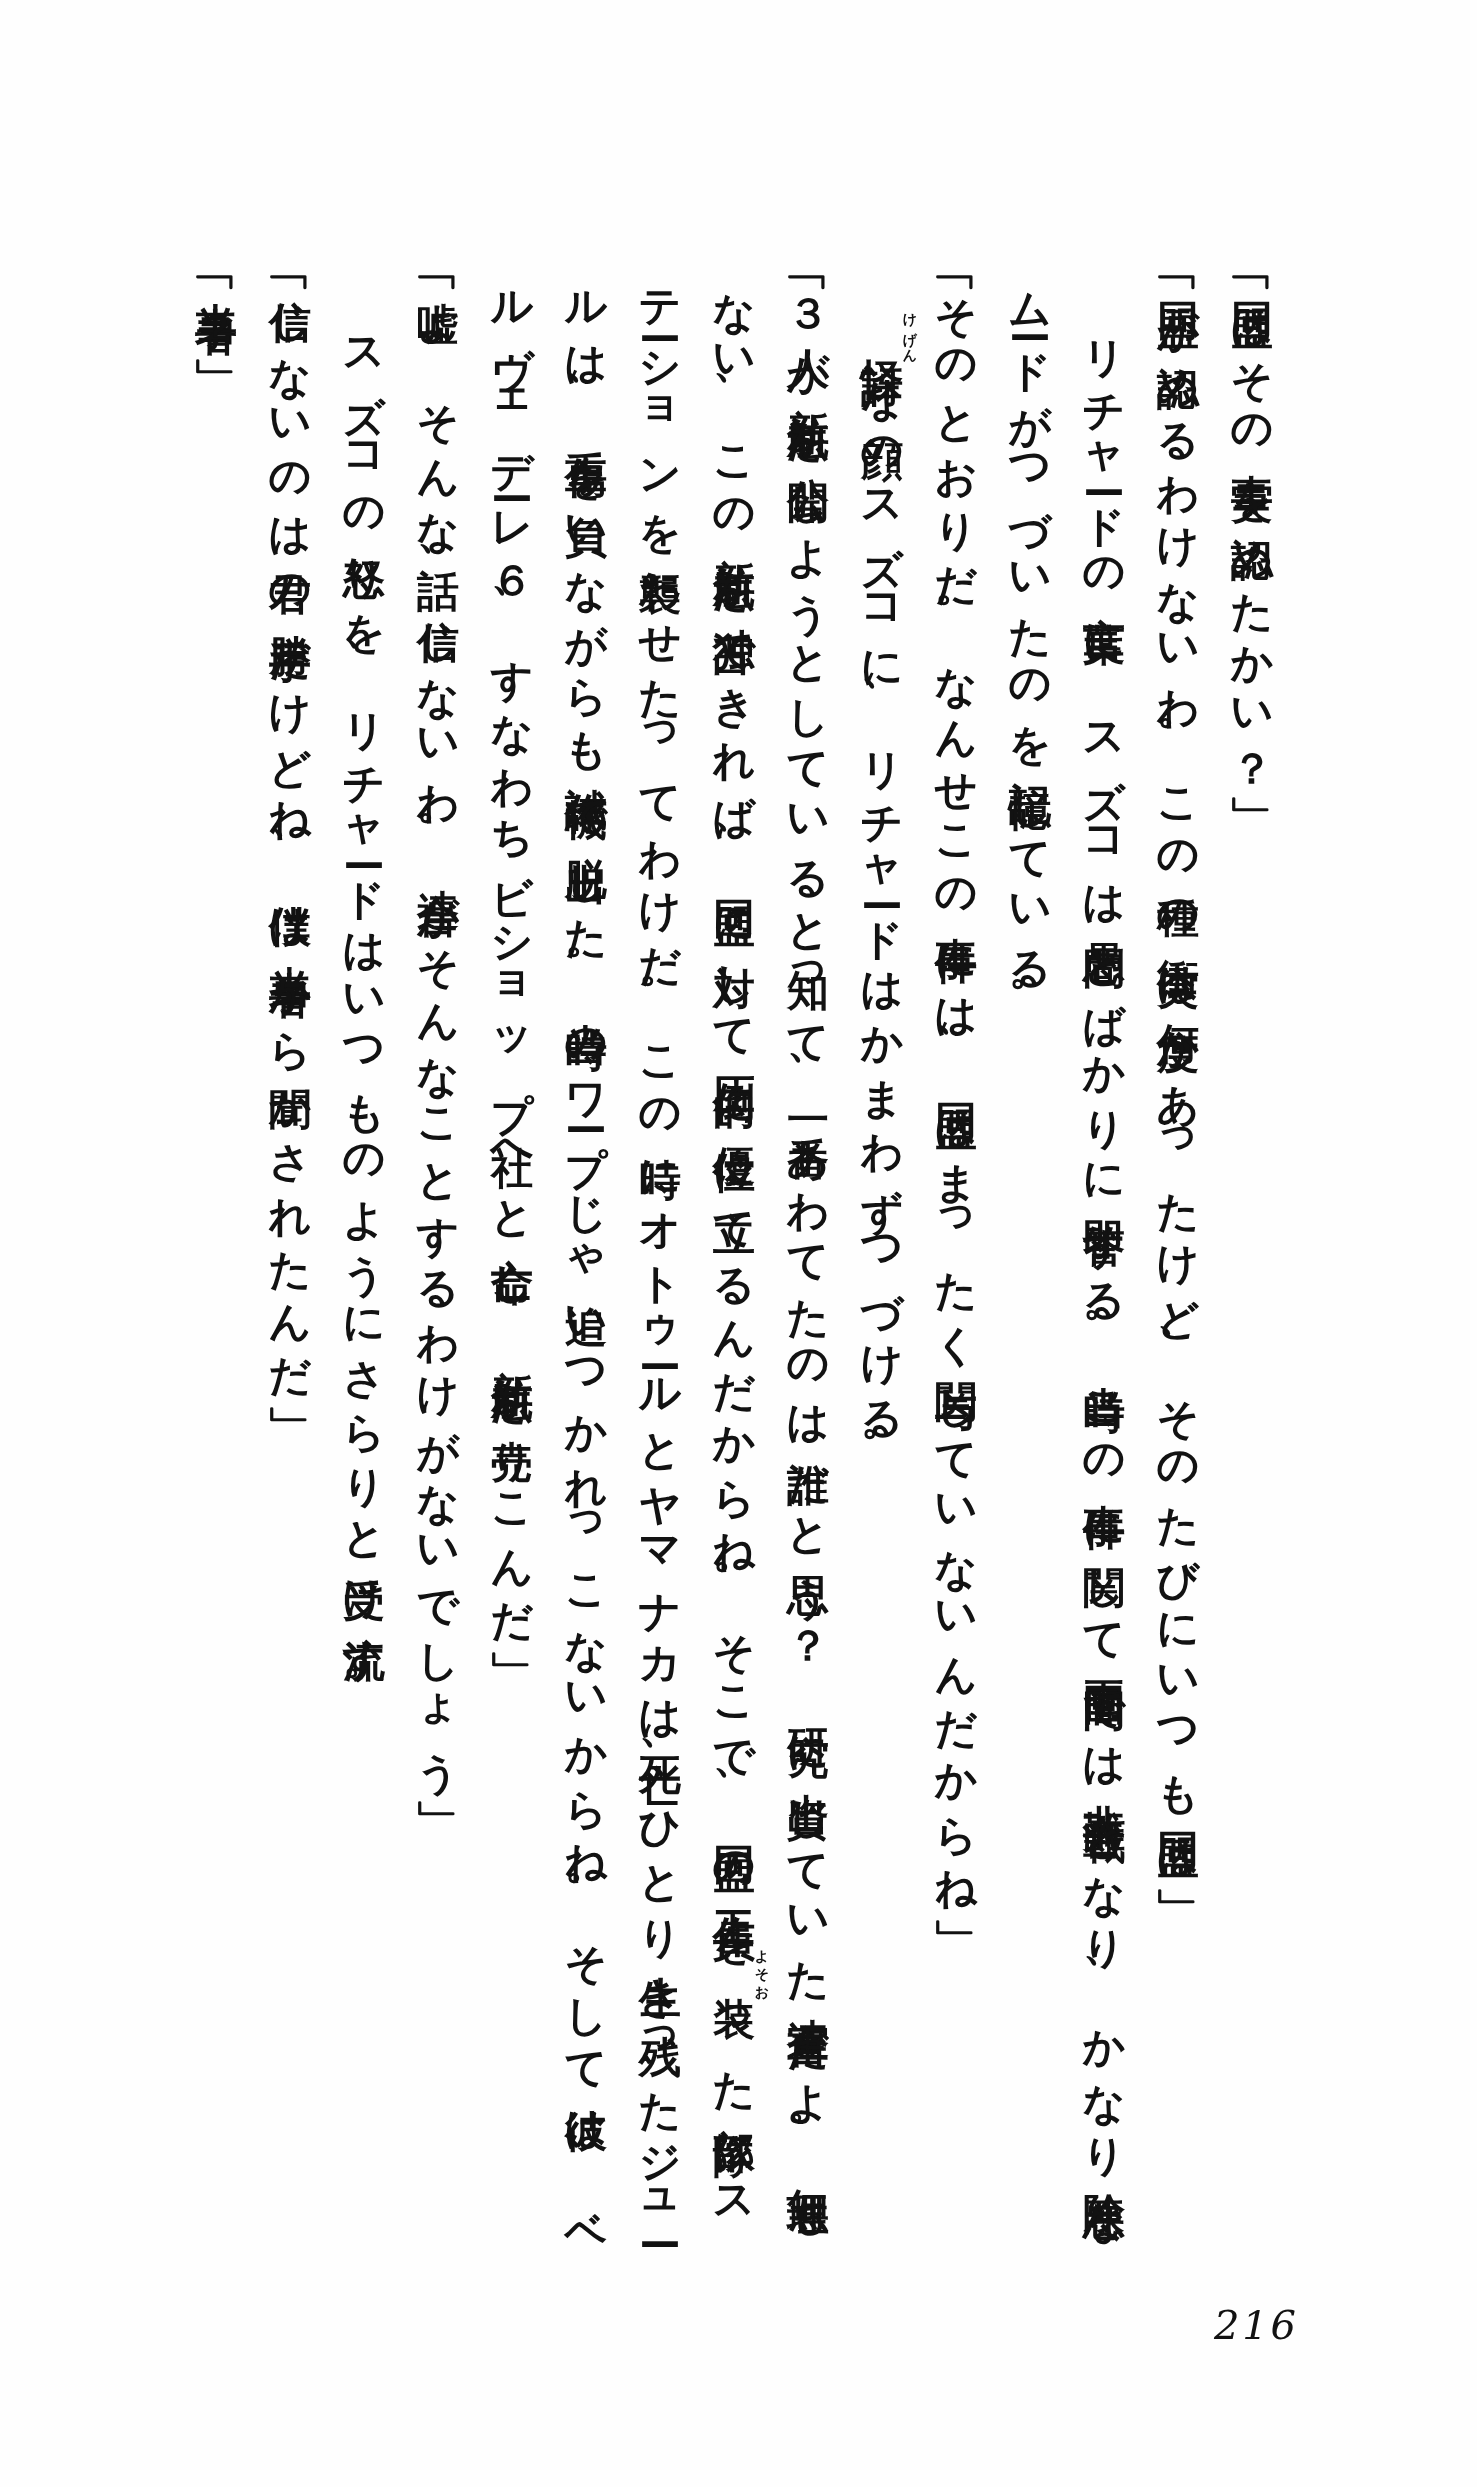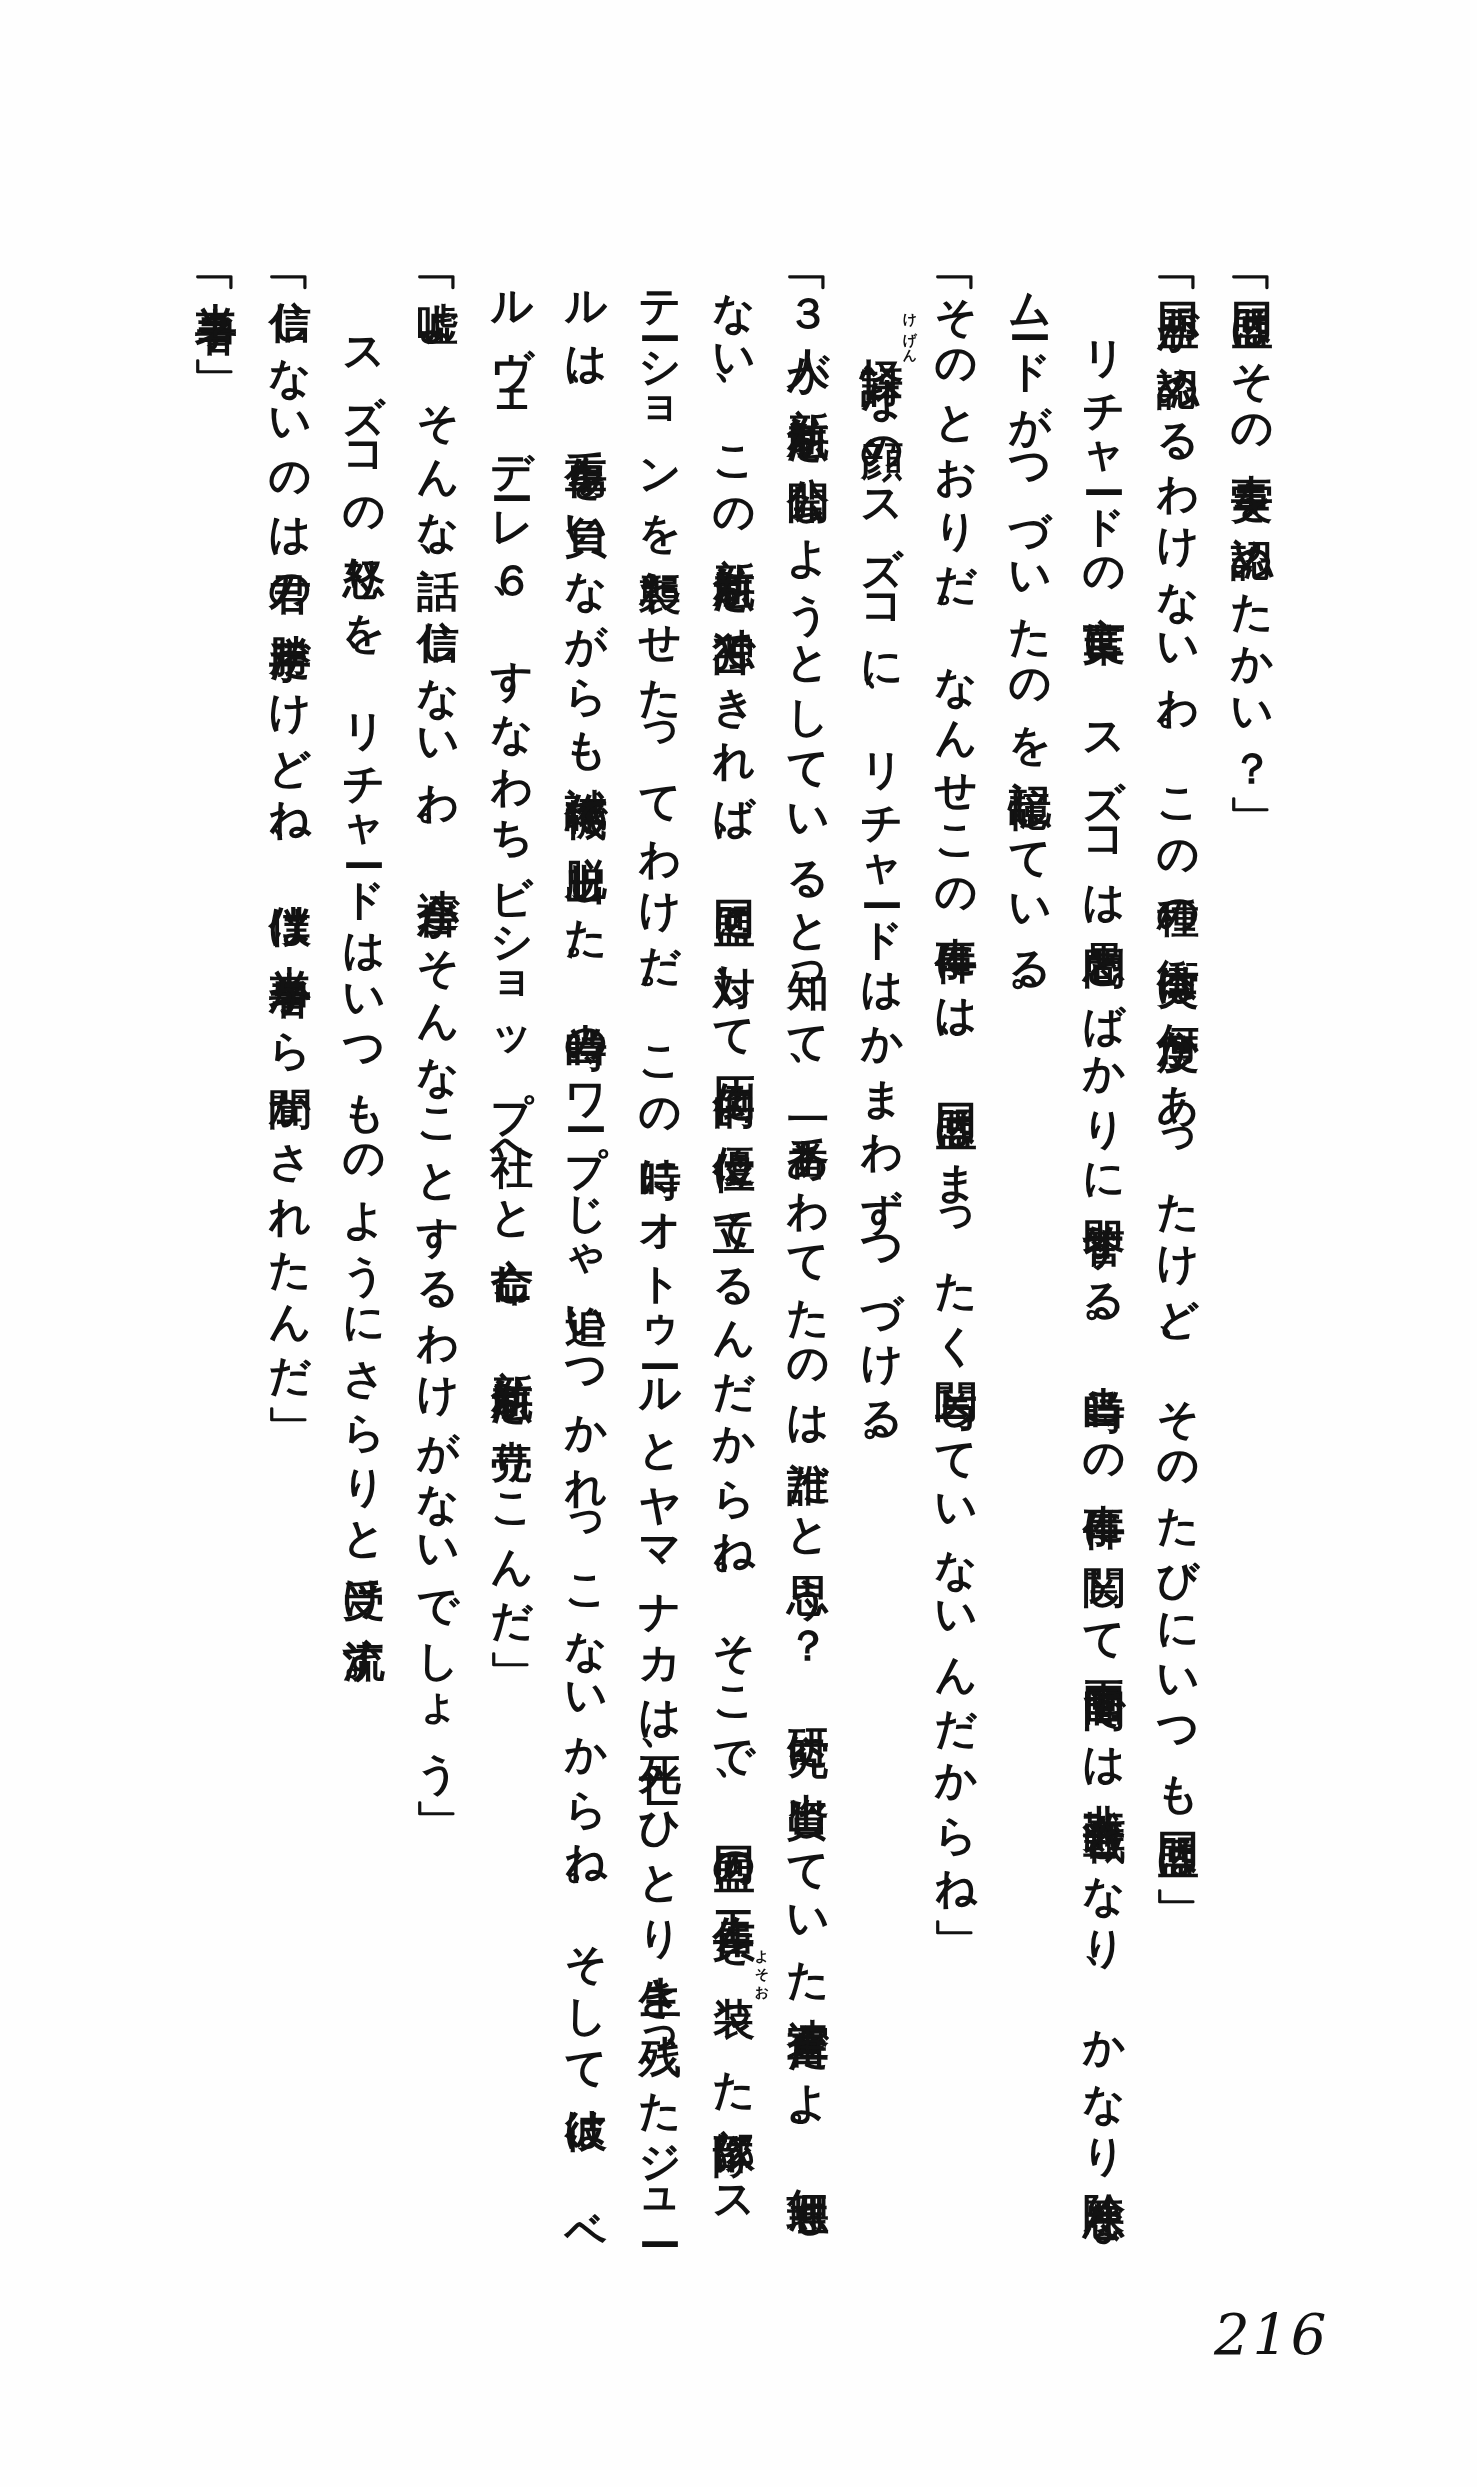--- a/index.html
+++ b/index.html
@@ -43,21 +43,21 @@
     letter-spacing: 1.8px;
     font-weight: bold;
   }
   .page-number {
     position: absolute;
     left: 1214px;
     top: 2302px;
     font-family: "DejaVu Serif", "Liberation Serif", serif;
     font-style: italic;
     font-weight: normal;
-    font-size: 56px;
+    font-size: 40px;
     letter-spacing: 2.8px;
     color: #121212;
   }
 </style>
 </head>
 <body>
 
 <div class="page">
   <div class="text-block">
       <p>「同盟はその事実を認めたかい？」</p>

